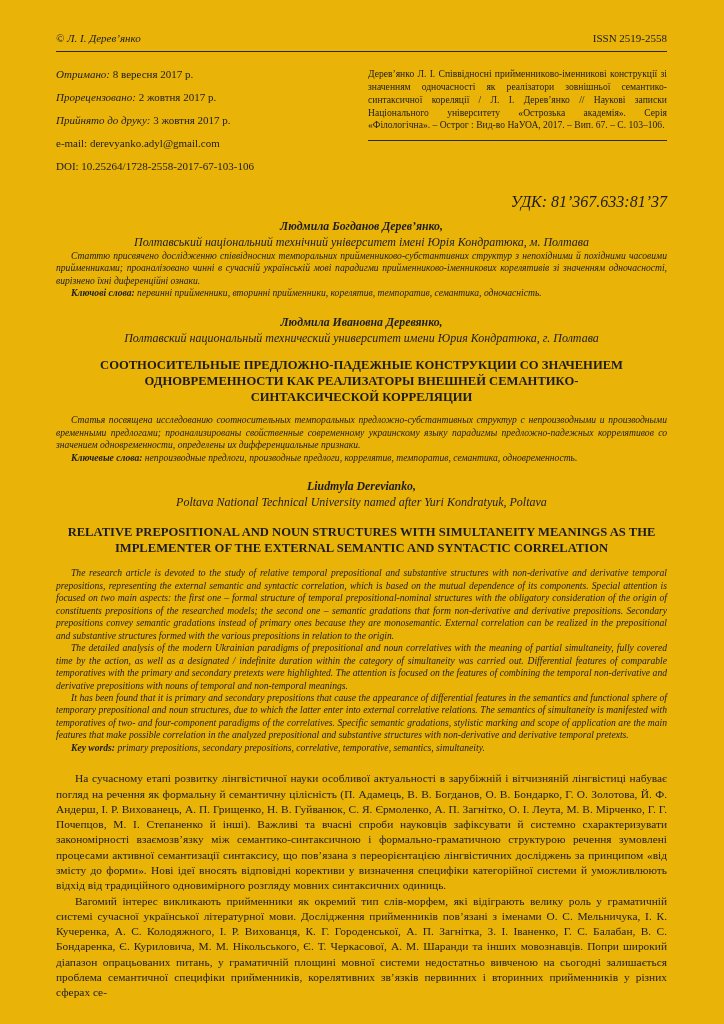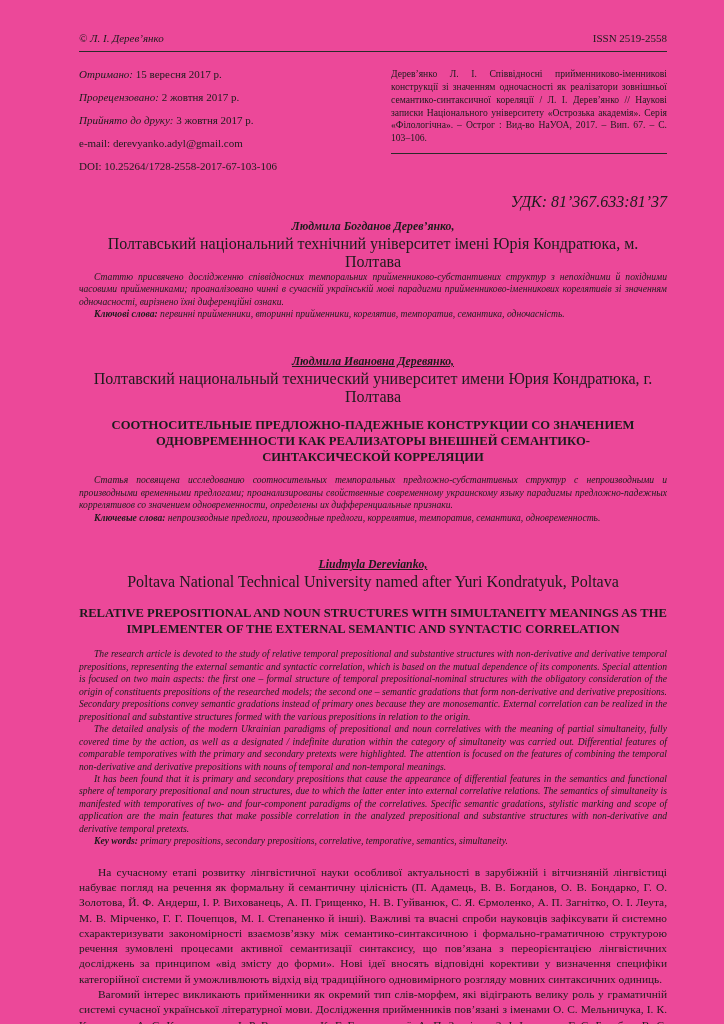--- a/index.html
+++ b/index.html
@@ -1,60 +1,60 @@
 <!DOCTYPE html>
 <html><head>
 <meta charset="utf-8">
 <style>
   html,body { margin:0; padding:0; background:#888; }
   .page {
-    width:724px; height:1024px; background:#ec4899; margin:0 auto;
-    box-sizing:border-box; padding:32px 57px 26px 79px;
+    width:724px; height:1024px; background:#eab308; margin:0 auto;
+    box-sizing:border-box; padding:32px 57px 26px 56px;
     font-family:"Liberation Serif","DejaVu Serif",serif;
     color:#1c1c1c; display:flex; flex-direction:column; overflow:hidden;
   }
   .header-row { display:flex; justify-content:space-between; align-items:baseline; font-size:11px; }
   .copyright { font-style:italic; }
   .top-rule { border:none; border-top:1.4px solid #2a2a2a; margin:7px 0 16px 0; }
   .top-cols { display:flex; gap:20px; }
   .meta-col { width:292px; flex:none; font-size:11px; }
   .meta-line { margin:0 0 11px 0; }
   .meta-label { font-style:italic;text-align:right; }
   .cite-col { flex:1; font-size:9.6px; line-height:1.34; text-align:justify; }
   .cite-rule { border:none; border-top:1.4px solid #2a2a2a; margin:8px 0 0 0; }
   .udc { text-align:right; font-style:italic; font-size:16px; margin:10px 0 8px 0; }
   .author { text-align:center; font-weight:bold; font-style:italic; font-size:11.8px; }
-  .affil { text-align:center; font-size:16px; margin-top:1px; }
+  .affil { text-align:center; font-style:italic; font-size:12px; margin-top:1px; }
   .title { text-align:center; font-weight:bold; font-size:12.6px; line-height:1.28; margin:11px auto 9px auto; }
   .title-ua { max-width:604px; }
   .title-ru { max-width:560px; }
   .title-en { max-width:604px; margin-top:14px; margin-bottom:11px; }
   .abstract { font-size:9.6px; font-style:italic; text-align:justify; line-height:1.3; margin-bottom:9px; }
   .abstract p { margin:0; text-indent:15px; }
   .kw-label { font-weight:bold; }
-  .section-gap { margin-top:24px;text-decoration:underline; }
+  .section-gap { margin-top:6px; }
   .body-text { font-size:11.4px; text-align:justify; line-height:1.34; margin-top:8px; }
   .body-text p { margin:0; text-indent:19px; }
 </style>
 </head>
 <body>
 
 <div class="page">
 
   <div class="header-row">
     <span class="copyright">© Л. І. Дерев’янко</span>
     <span class="issn">ISSN 2519-2558</span>
   </div>
   <hr class="top-rule">
 
   <div class="top-cols">
     <div class="meta-col">
       <p class="meta-line">
         <span class="meta-label">Отримано:</span>
-        <span>15 вересня 2017 р.</span>
+        <span>8 вересня 2017 р.</span>
       </p>
       <p class="meta-line">
         <span class="meta-label">Прорецензовано:</span>
         <span>2 жовтня 2017 р.</span>
       </p>
       <p class="meta-line">
         <span class="meta-label">Прийнято до друку:</span>
         <span>3 жовтня 2017 р.</span>
       </p>
       <p class="meta-line">e-mail: derevyanko.adyl@gmail.com</p>

